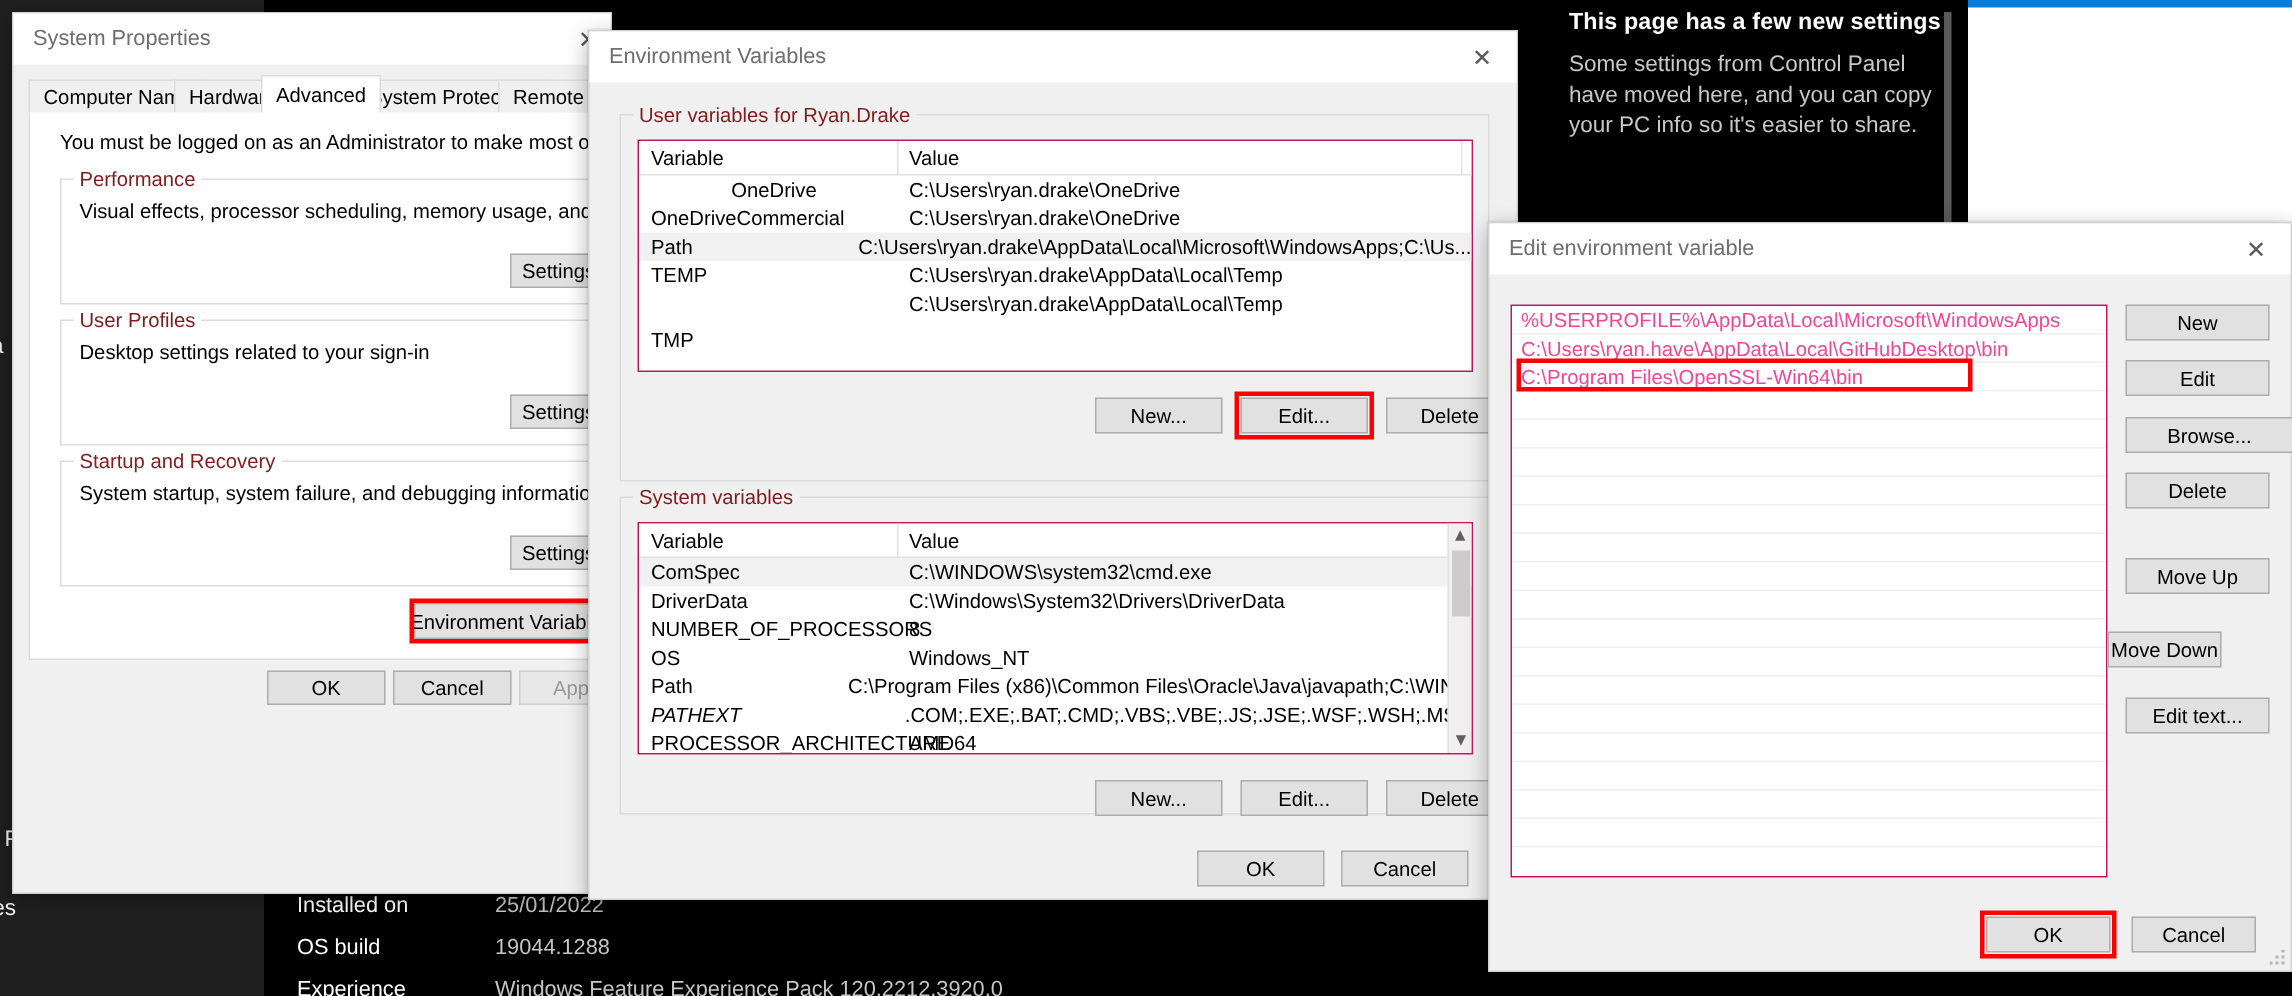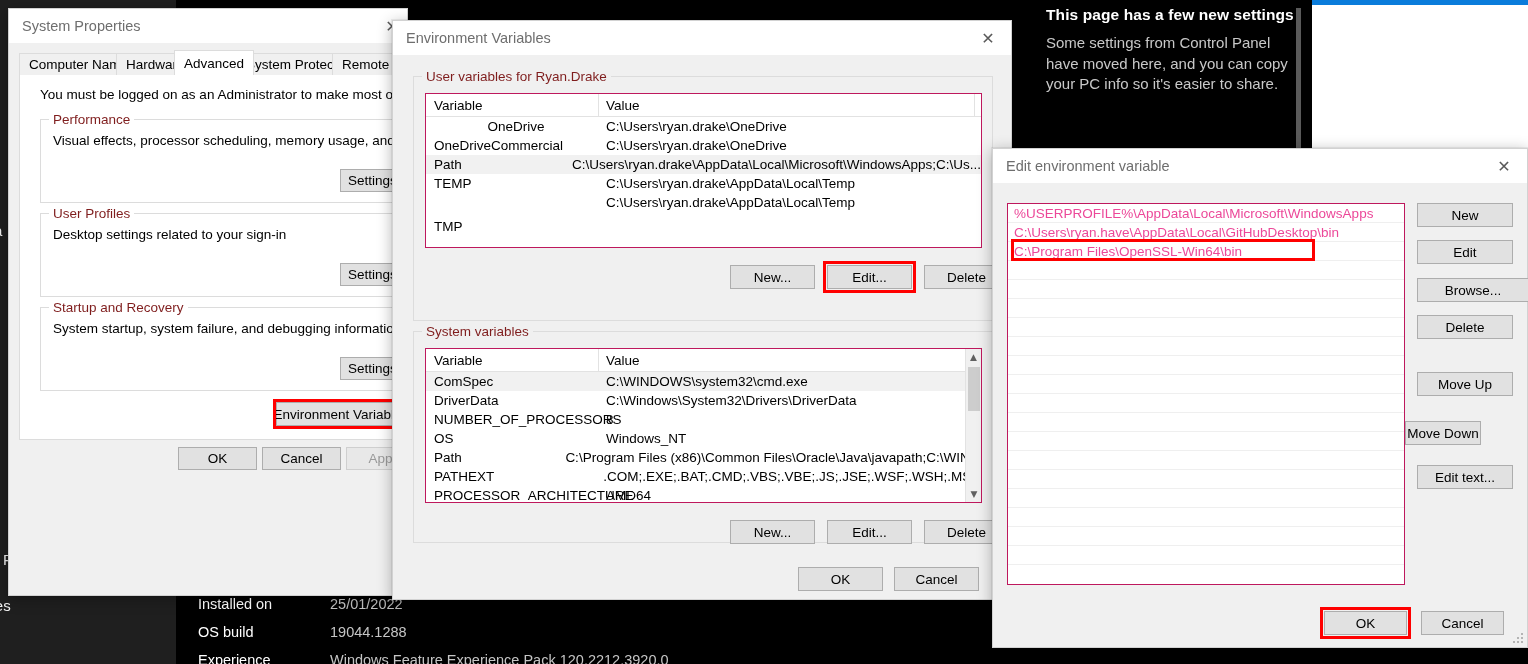--- a/index.html
+++ b/index.html
@@ -265,21 +265,21 @@
       </div>
       <div class="row">
         <div style="width:172px; padding-left:8px;">OS</div>
         <div style="padding-left:8px;">Windows_NT</div>
       </div>
       <div class="row">
         <div style="width:172px; padding-left:8px;">Path</div>
         <div style="padding-left:8px;">C:\Program Files (x86)\Common Files\Oracle\Java\javapath;C:\WIN...</div>
       </div>
       <div class="row">
-        <div style="width:172px; padding-left:8px;">PATHEXT</div>
+        <div style="width:172px; padding-left:8px;font-style:italic;">PATHEXT</div>
         <div style="padding-left:8px;">.COM;.EXE;.BAT;.CMD;.VBS;.VBE;.JS;.JSE;.WSF;.WSH;.MSC</div>
       </div>
       <div class="row">
         <div style="width:172px; padding-left:8px;">PROCESSOR_ARCHITECTURE</div>
         <div style="padding-left:8px;">AMD64</div>
       </div>
 
       <div class="sb" style="right:0; top:0; height:153px;">
         <div class="sb-arrow">▲</div>
         <div class="sb-thumb" style="top:18px; height:44px;"></div>

